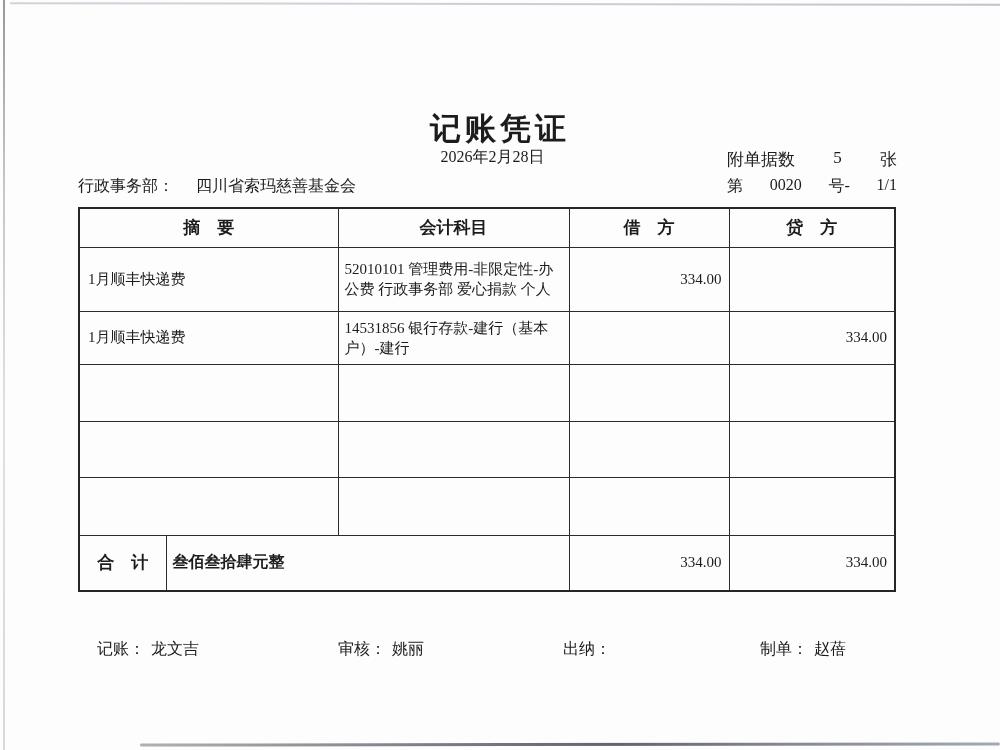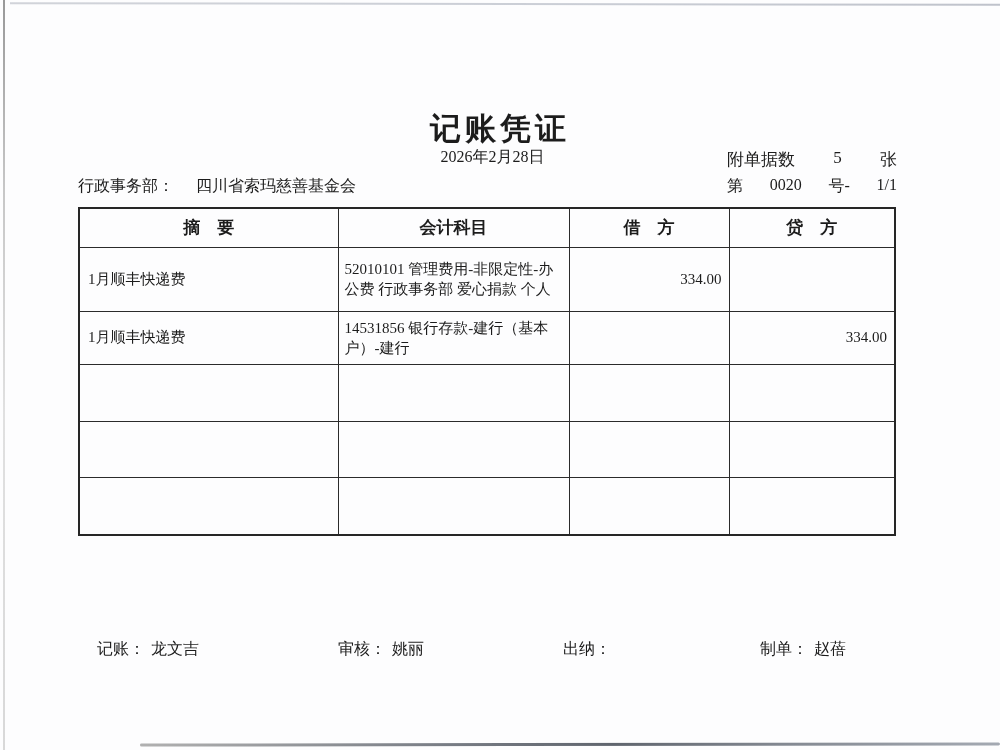--- a/index.html
+++ b/index.html
@@ -150,20 +150,26 @@
     <td class="acct"></td>
     <td class="amt"></td>
     <td class="amt"></td>
   </tr>
   <tr class="r5">
     <td colspan="2" class="sum"></td>
     <td class="acct"></td>
     <td class="amt"></td>
     <td class="amt"></td>
   </tr>
+  <tr class="total">
+    <td class="total-label">合　计</td>
+    <td colspan="2" class="words">叁佰叁拾肆元整</td>
+    <td class="amt">334.00</td>
+    <td class="amt">334.00</td>
+  </tr>
 </tbody>
   </table>
 
 <div class="signature-row">
   <span class="sig sig-bookkeeper">
     <span>记账：</span><span class="name">龙文吉</span>
   </span>
   <span class="sig sig-reviewer">
     <span>审核：</span><span class="name">姚丽</span>
   </span>

